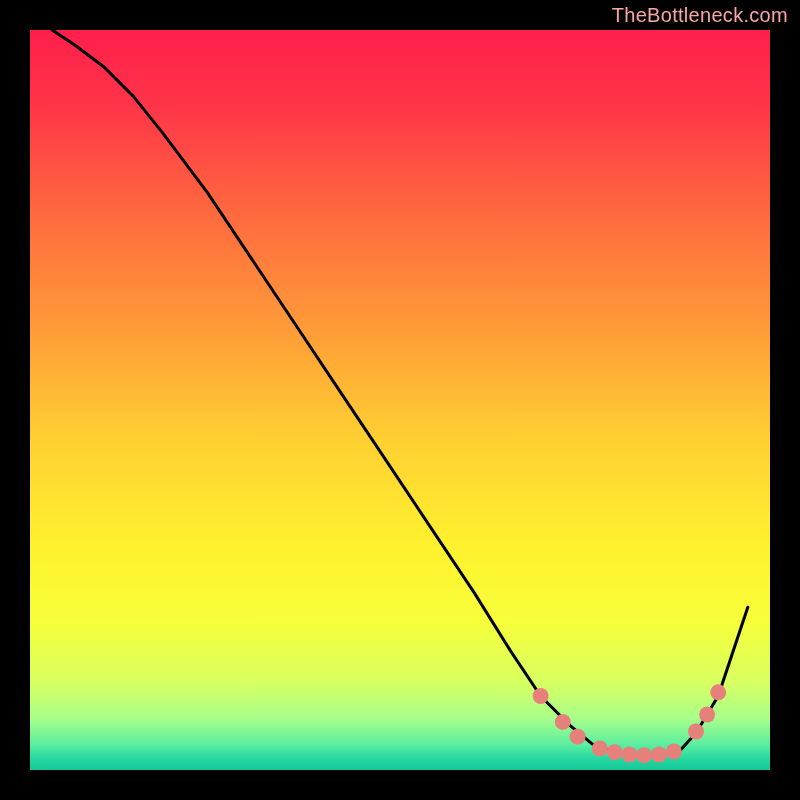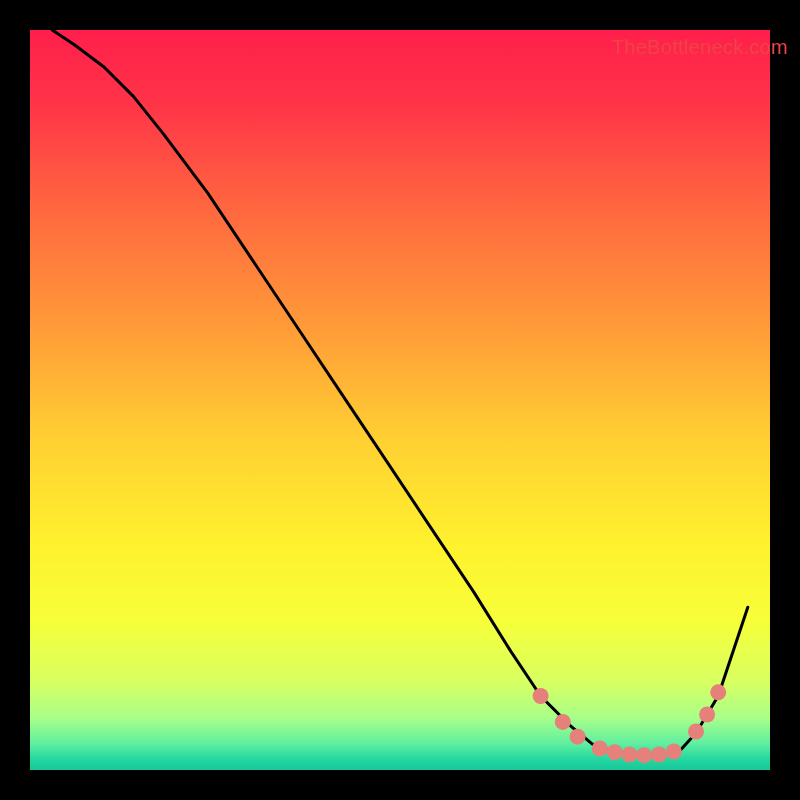--- a/index.html
+++ b/index.html
@@ -14,26 +14,25 @@
   .stage {
     position: relative;
     width: 800px;
     height: 800px;
     background: #000;
   }
   .watermark {
     position: absolute;
     top: 4px;
     right: 12px;
-    color: #ef4444;
+    color: #fca5a5;
     font-size: 20px;
     font-weight: 500;
     letter-spacing: 0.3px;
     z-index: 10;
-    margin-top: 32px;
   }
   svg.plot {
     position: absolute;
     left: 0;
     top: 0;
     width: 800px;
     height: 800px;
   }
   .curve {
     fill: none;

